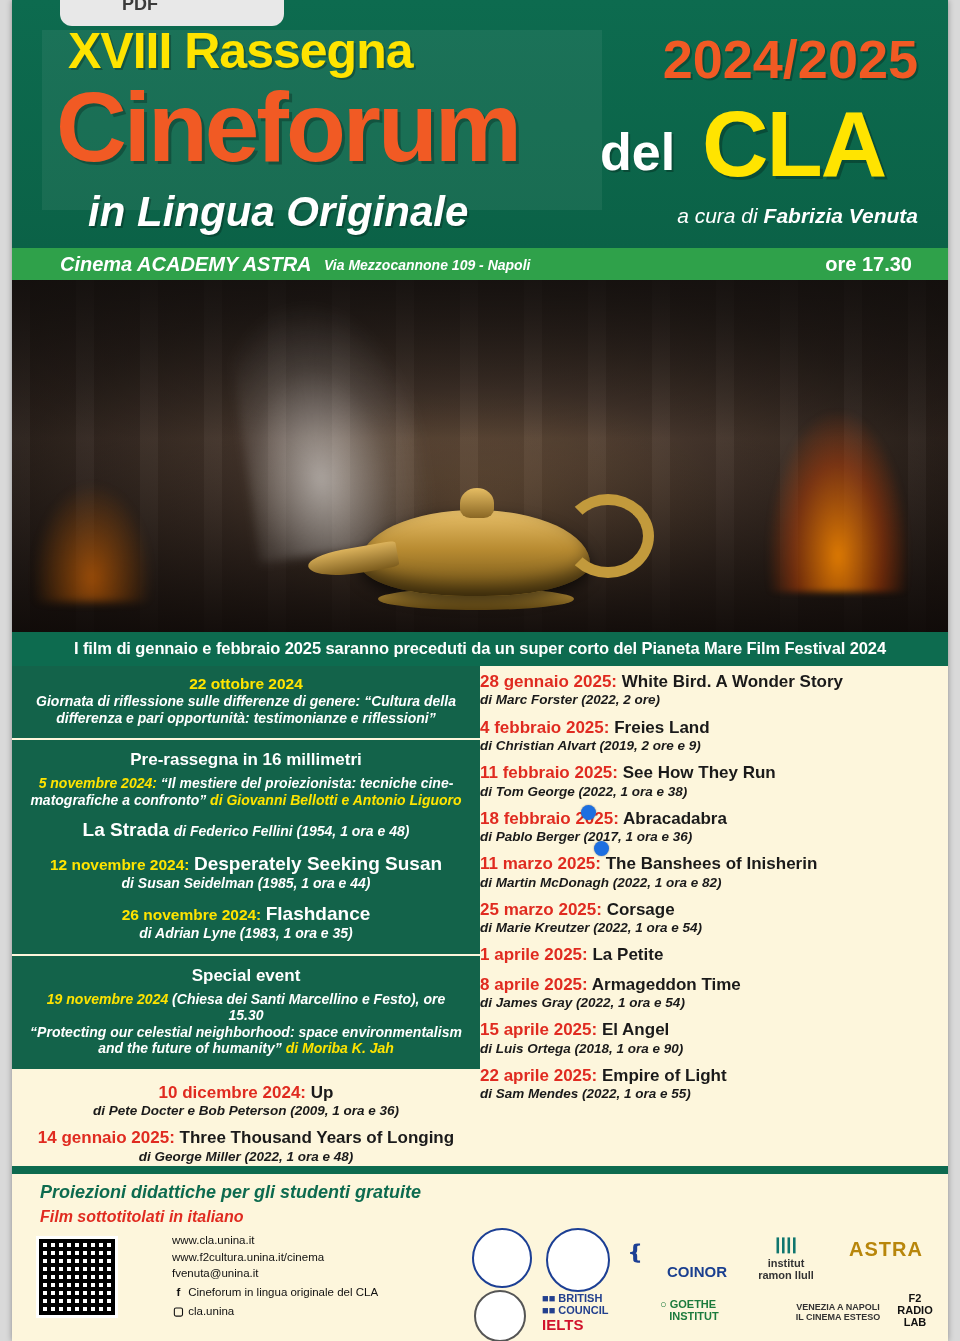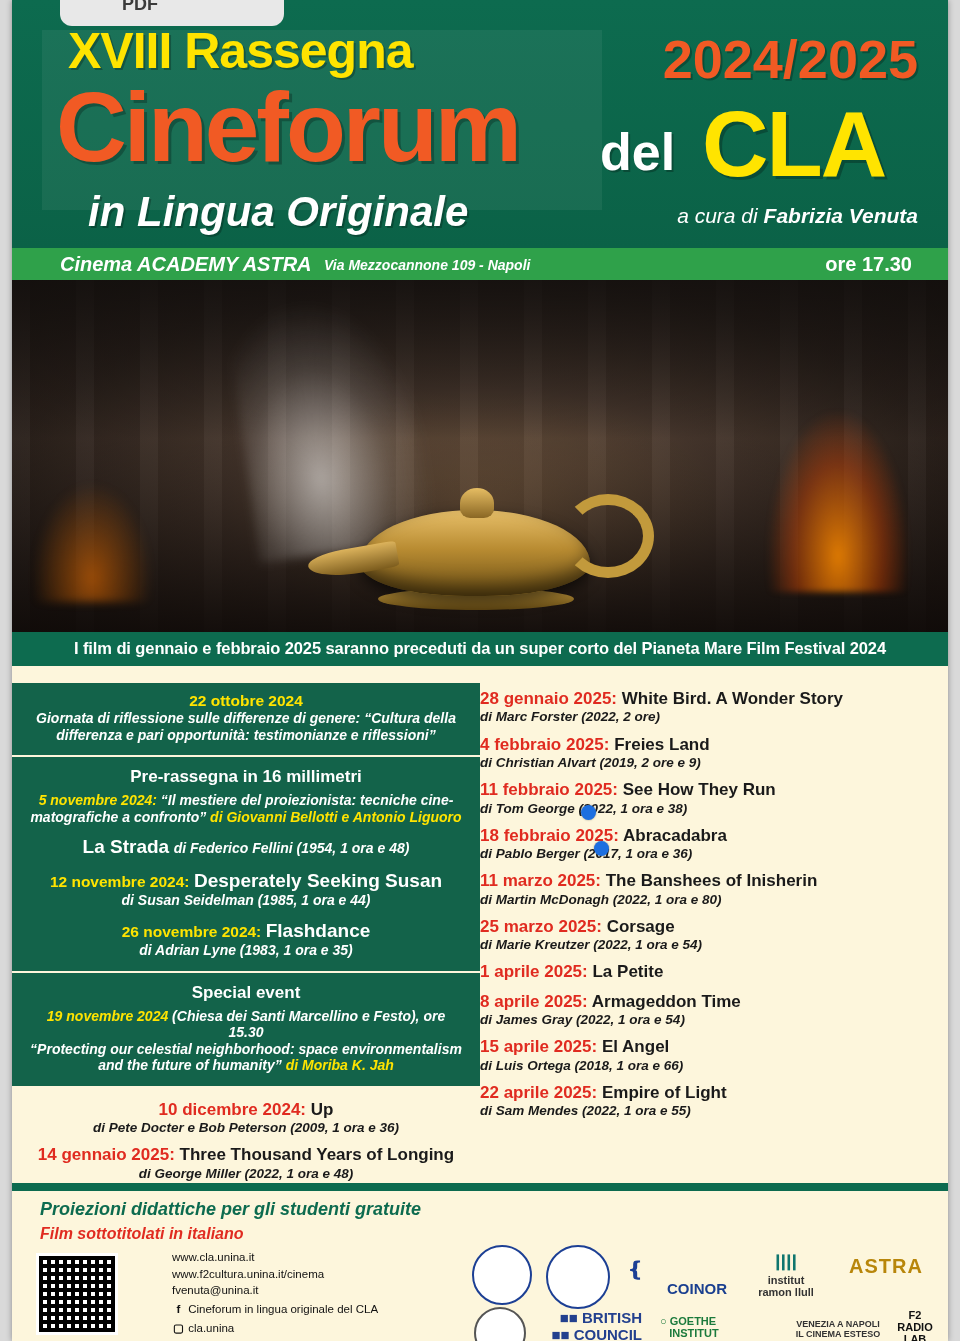--- a/index.html
+++ b/index.html
@@ -147,21 +147,20 @@
     background:#0d6b4f;color:#ffffff;
     font-size:16.5px;font-weight:bold;
     text-align:center;padding:7px 0 8px;
     letter-spacing:-.1px;
   }
   
   .program{
     display:flex;
     height:500px;
     background:#fdf6dc;
-    margin-top:17px;
   }
   .col{width:50%;position:relative;}
   .col-left{background:#fdf6dc;}
   .col-right{background:#fdf6dc;padding-top:6px;}
   .block-green{
     background:#13634a;color:#ffffff;
     padding:6px 10px 8px;
   }
   .sep{height:2px;background:#fdf6dc;}
   .entry{text-align:center;line-height:1.18;padding:3px 8px 4px;}
@@ -356,36 +355,36 @@
       <div class="right-entry">
         <div class="r1"><span class="date">11 febbraio 2025:</span> <span>See How They Run</span></div>
         <div class="r2">di Tom George (2022, 1 ora e 38)</div>
       </div>
       <div class="right-entry">
         <div class="r1"><span class="date">18 febbraio 2025:</span> <span>Abracadabra</span></div>
         <div class="r2">di Pablo Berger (2017, 1 ora e 36)</div>
       </div>
       <div class="right-entry">
         <div class="r1"><span class="date">11 marzo 2025:</span> <span>The Banshees of Inisherin</span></div>
-        <div class="r2">di Martin McDonagh (2022, 1 ora e 80)</div>
+        <div class="r2">di Martin McDonagh (2022, 1 ora e 82)</div>
       </div>
       <div class="right-entry">
         <div class="r1"><span class="date">25 marzo 2025:</span> <span>Corsage</span></div>
         <div class="r2">di Marie Kreutzer (2022, 1 ora e 54)</div>
       </div>
       <div class="right-entry">
         <div class="r1"><span class="date">1 aprile 2025:</span> <span>La Petite</span></div>
       </div>
       <div class="right-entry">
         <div class="r1"><span class="date">8 aprile 2025:</span> <span>Armageddon Time</span></div>
         <div class="r2">di James Gray (2022, 1 ora e 54)</div>
       </div>
       <div class="right-entry">
         <div class="r1"><span class="date">15 aprile 2025:</span> <span>El Angel</span></div>
-        <div class="r2">di Luis Ortega (2018, 1 ora e 66)</div>
+        <div class="r2">di Luis Ortega (2018, 1 ora e 90)</div>
       </div>
       <div class="right-entry">
         <div class="r1"><span class="date">22 aprile 2025:</span> <span>Empire of Light</span></div>
         <div class="r2">di Sam Mendes (2022, 1 ora e 55)</div>
       </div>
     </div>
   </div>
 
   <div class="divider-green"></div>
 
@@ -411,21 +410,21 @@
       <div class="logo" style="left:285px;top:6px;width:78px">
         <div style="font-size:20px;color:#0f766e;font-weight:bold">ⅼⅼⅼⅼ</div>
         <div class="l-text" style="font-weight:bold;color:#333;font-size:11px;white-space:pre-line">institut
 ramon llull</div>
       </div>
       <div class="logo" style="left:378px;top:10px;width:92px">
         <div style="font-size:20px;font-weight:bold;color:#b8860b;letter-spacing:1px">ASTRA</div>
       </div>
       <div class="logo circ" style="left:12px;top:62px;width:48px;height:48px;border-color:#555"></div>
       <div class="logo" style="left:80px;top:64px;width:100px">
-        <div style="font-size:15px;font-weight:bold;color:#23408e;text-align:right">■■ BRITISH<br>■■ COUNCIL</div>
+        <div style="font-size:11px;font-weight:bold;color:#23408e;text-align:left">■■ BRITISH<br>■■ COUNCIL</div>
         <div style="font-size:15px;font-weight:bold;color:#d1122b;text-align:left">IELTS</div>
       </div>
       <div class="logo" style="left:198px;top:70px;width:120px">
         <div style="font-size:11px;font-weight:bold;color:#1b7a3c;text-align:left">○ GOETHE<br>&nbsp;&nbsp; INSTITUT</div>
       </div>
       <div class="logo" style="left:330px;top:74px;width:92px">
         <div style="font-size:9px;font-weight:bold;color:#333;white-space:pre-line;text-align:center">VENEZIA A NAPOLI
 IL CINEMA ESTESO</div>
       </div>
       <div class="logo" style="left:432px;top:64px;width:42px">

